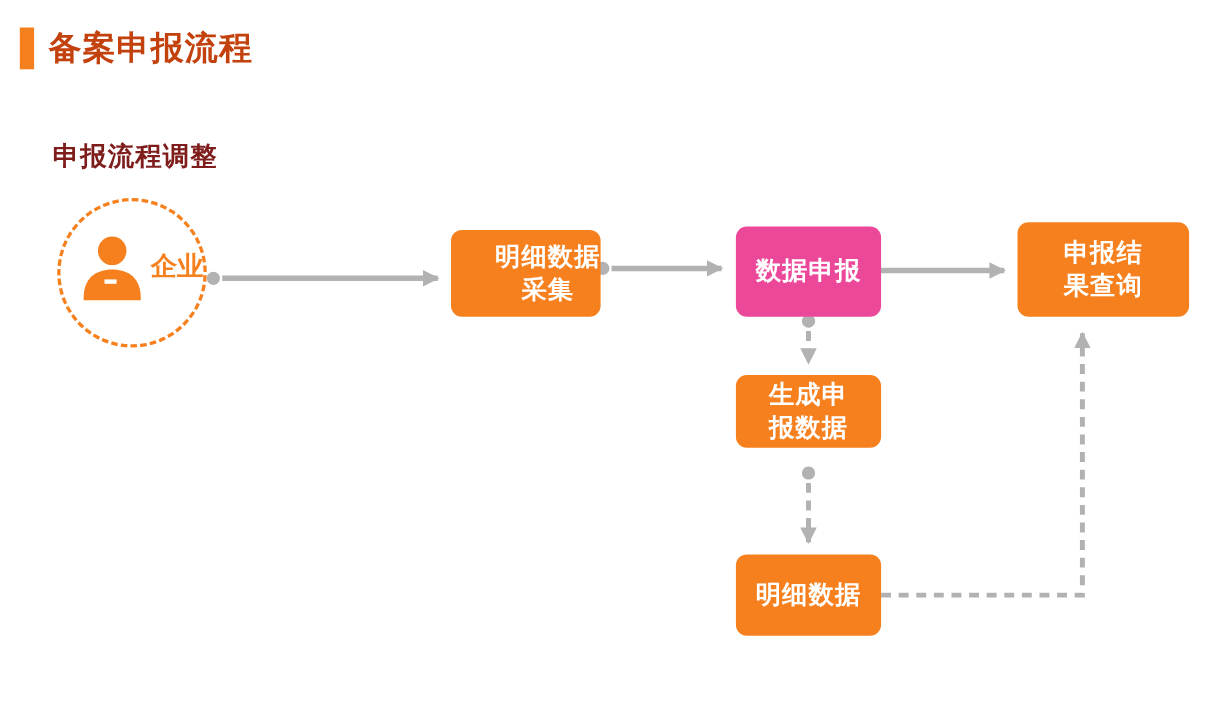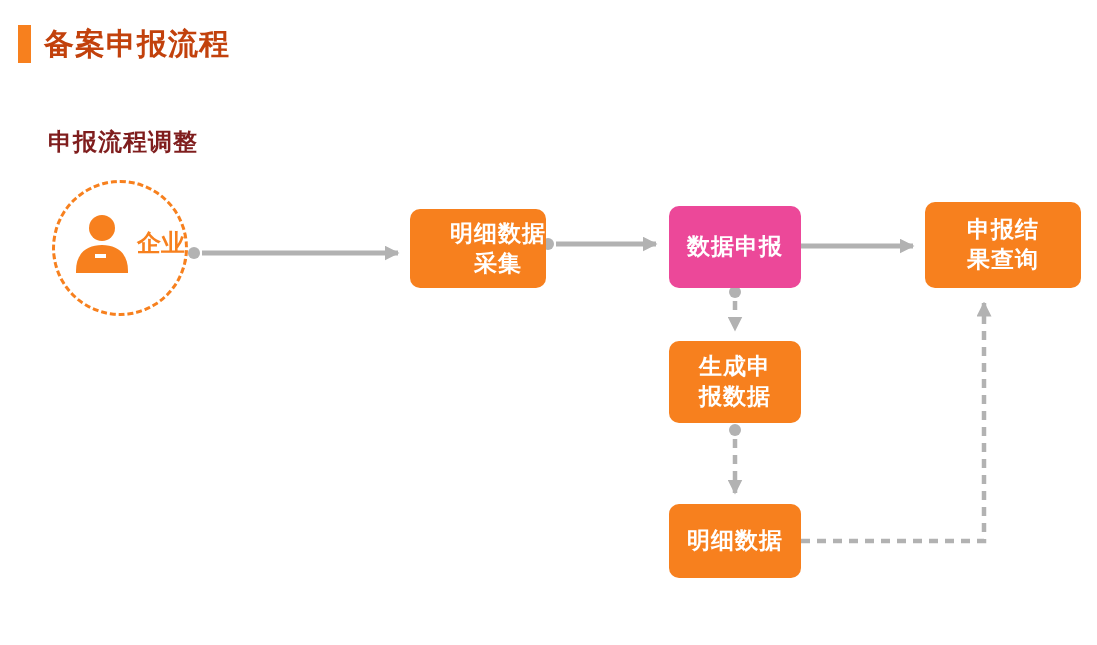--- a/index.html
+++ b/index.html
@@ -40,21 +40,21 @@
     display:flex;align-items:center;justify-content:center;
     color:#ffffff;font-weight:700;font-size:23px;text-align:center;
     line-height:1.3;letter-spacing:1px;
   }
   .node .node-label{white-space:pre-line;}
   .node.orange{background:#F7801E;}
   .node.navy{background:#ec4899;}
   .node-collect{left:410px;top:209px;width:136px;height:79px;justify-content:flex-end;}
   .node-declare{left:669px;top:206px;width:132px;height:82px;}
   .node-result{left:925px;top:202px;width:156px;height:86px;}
-  .node-generate{left:669px;top:341px;width:132px;height:82px;}
+  .node-generate{left:669px;top:341px;width:132px;height:66px;}
   .node-formal{left:669px;top:504px;width:132px;height:74px;}
   
   .arrow-layer{
     position:absolute;left:0;top:0;width:1097px;height:645px;
     pointer-events:none;
   }
 </style>
 </head>
 <body>
 

